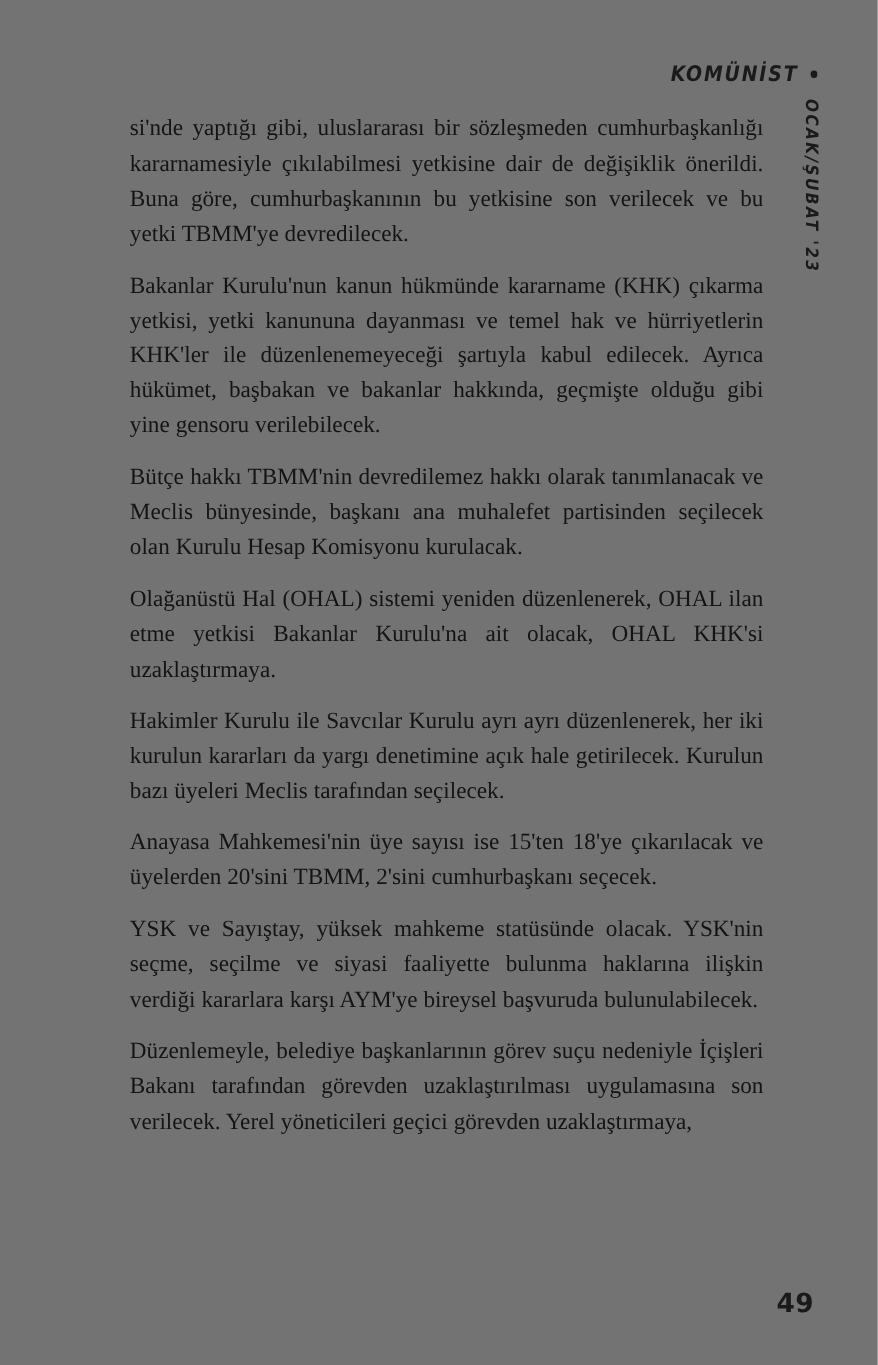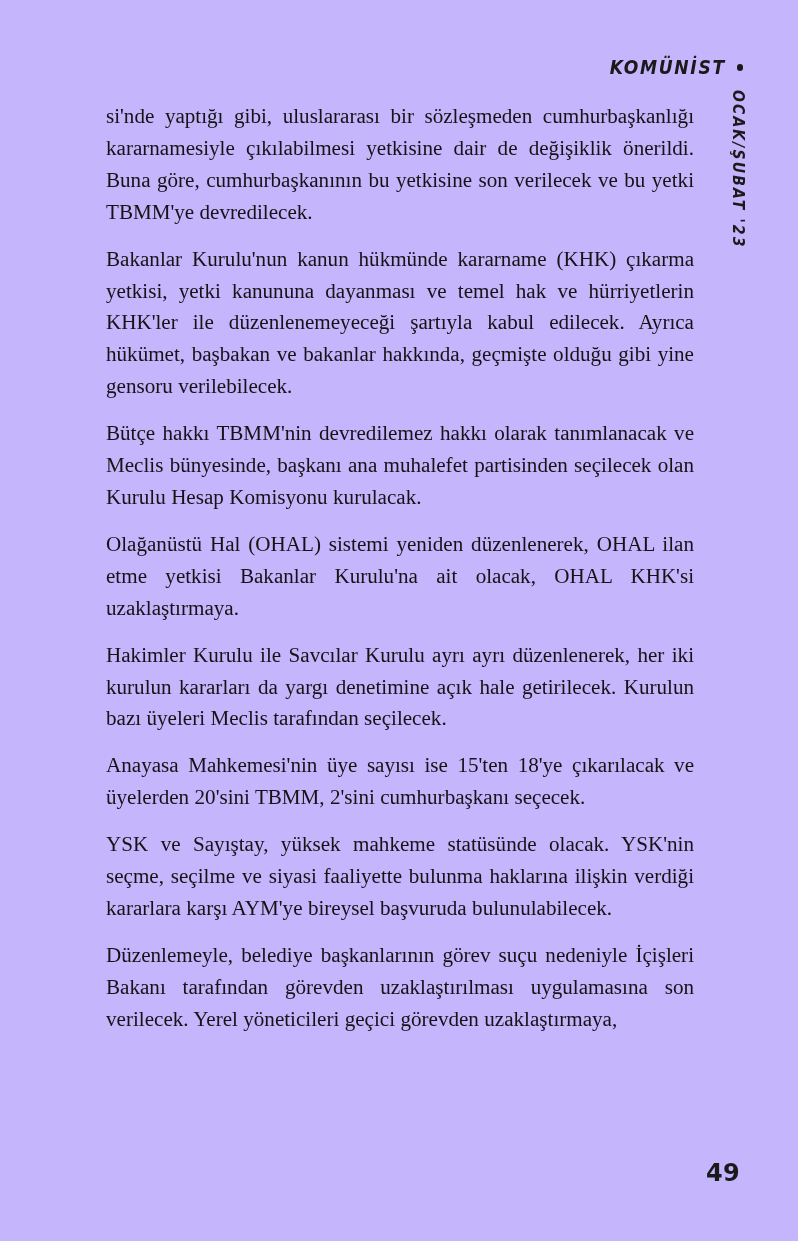--- a/index.html
+++ b/index.html
@@ -6,21 +6,21 @@
   html, body {
     margin: 0;
     padding: 0;
     background: #ffffff;
   }
 
   .page {
     position: relative;
     width: 798px;
     height: 1241px;
-    background: #c4b5fd;
+    background: #737373;
     overflow: hidden;
     box-sizing: border-box;
   }
 
   
   .masthead {
     position: absolute;
     top: 56px;
     right: 55px;
     display: flex;
@@ -75,34 +75,34 @@
     width: 592px;
   }
 
   .paragraph {
     font-family: "Liberation Serif", "DejaVu Serif", serif;
     font-size: 21.1px;
     line-height: 31.9px;
     color: #141414;
     text-align: justify;
     text-justify: inter-word;
-    margin: 0 0 15px 4px;
+    margin: 0 0 15px 16px;
     hyphens: none;
     word-spacing: 0.1px;
   }
 
   .paragraph:last-child {
     margin-bottom: 0;
   }
 
   
   .folio {
     position: absolute;
     right: 58px;
-    bottom: 54px;
+    bottom: 42px;
     font-family: "DejaVu Sans", sans-serif;
     font-weight: 700;
     font-size: 24px;
     color: #1a1a1a;
     letter-spacing: 0.3px;
   }
 </style>
 </head>
 <body>
 

